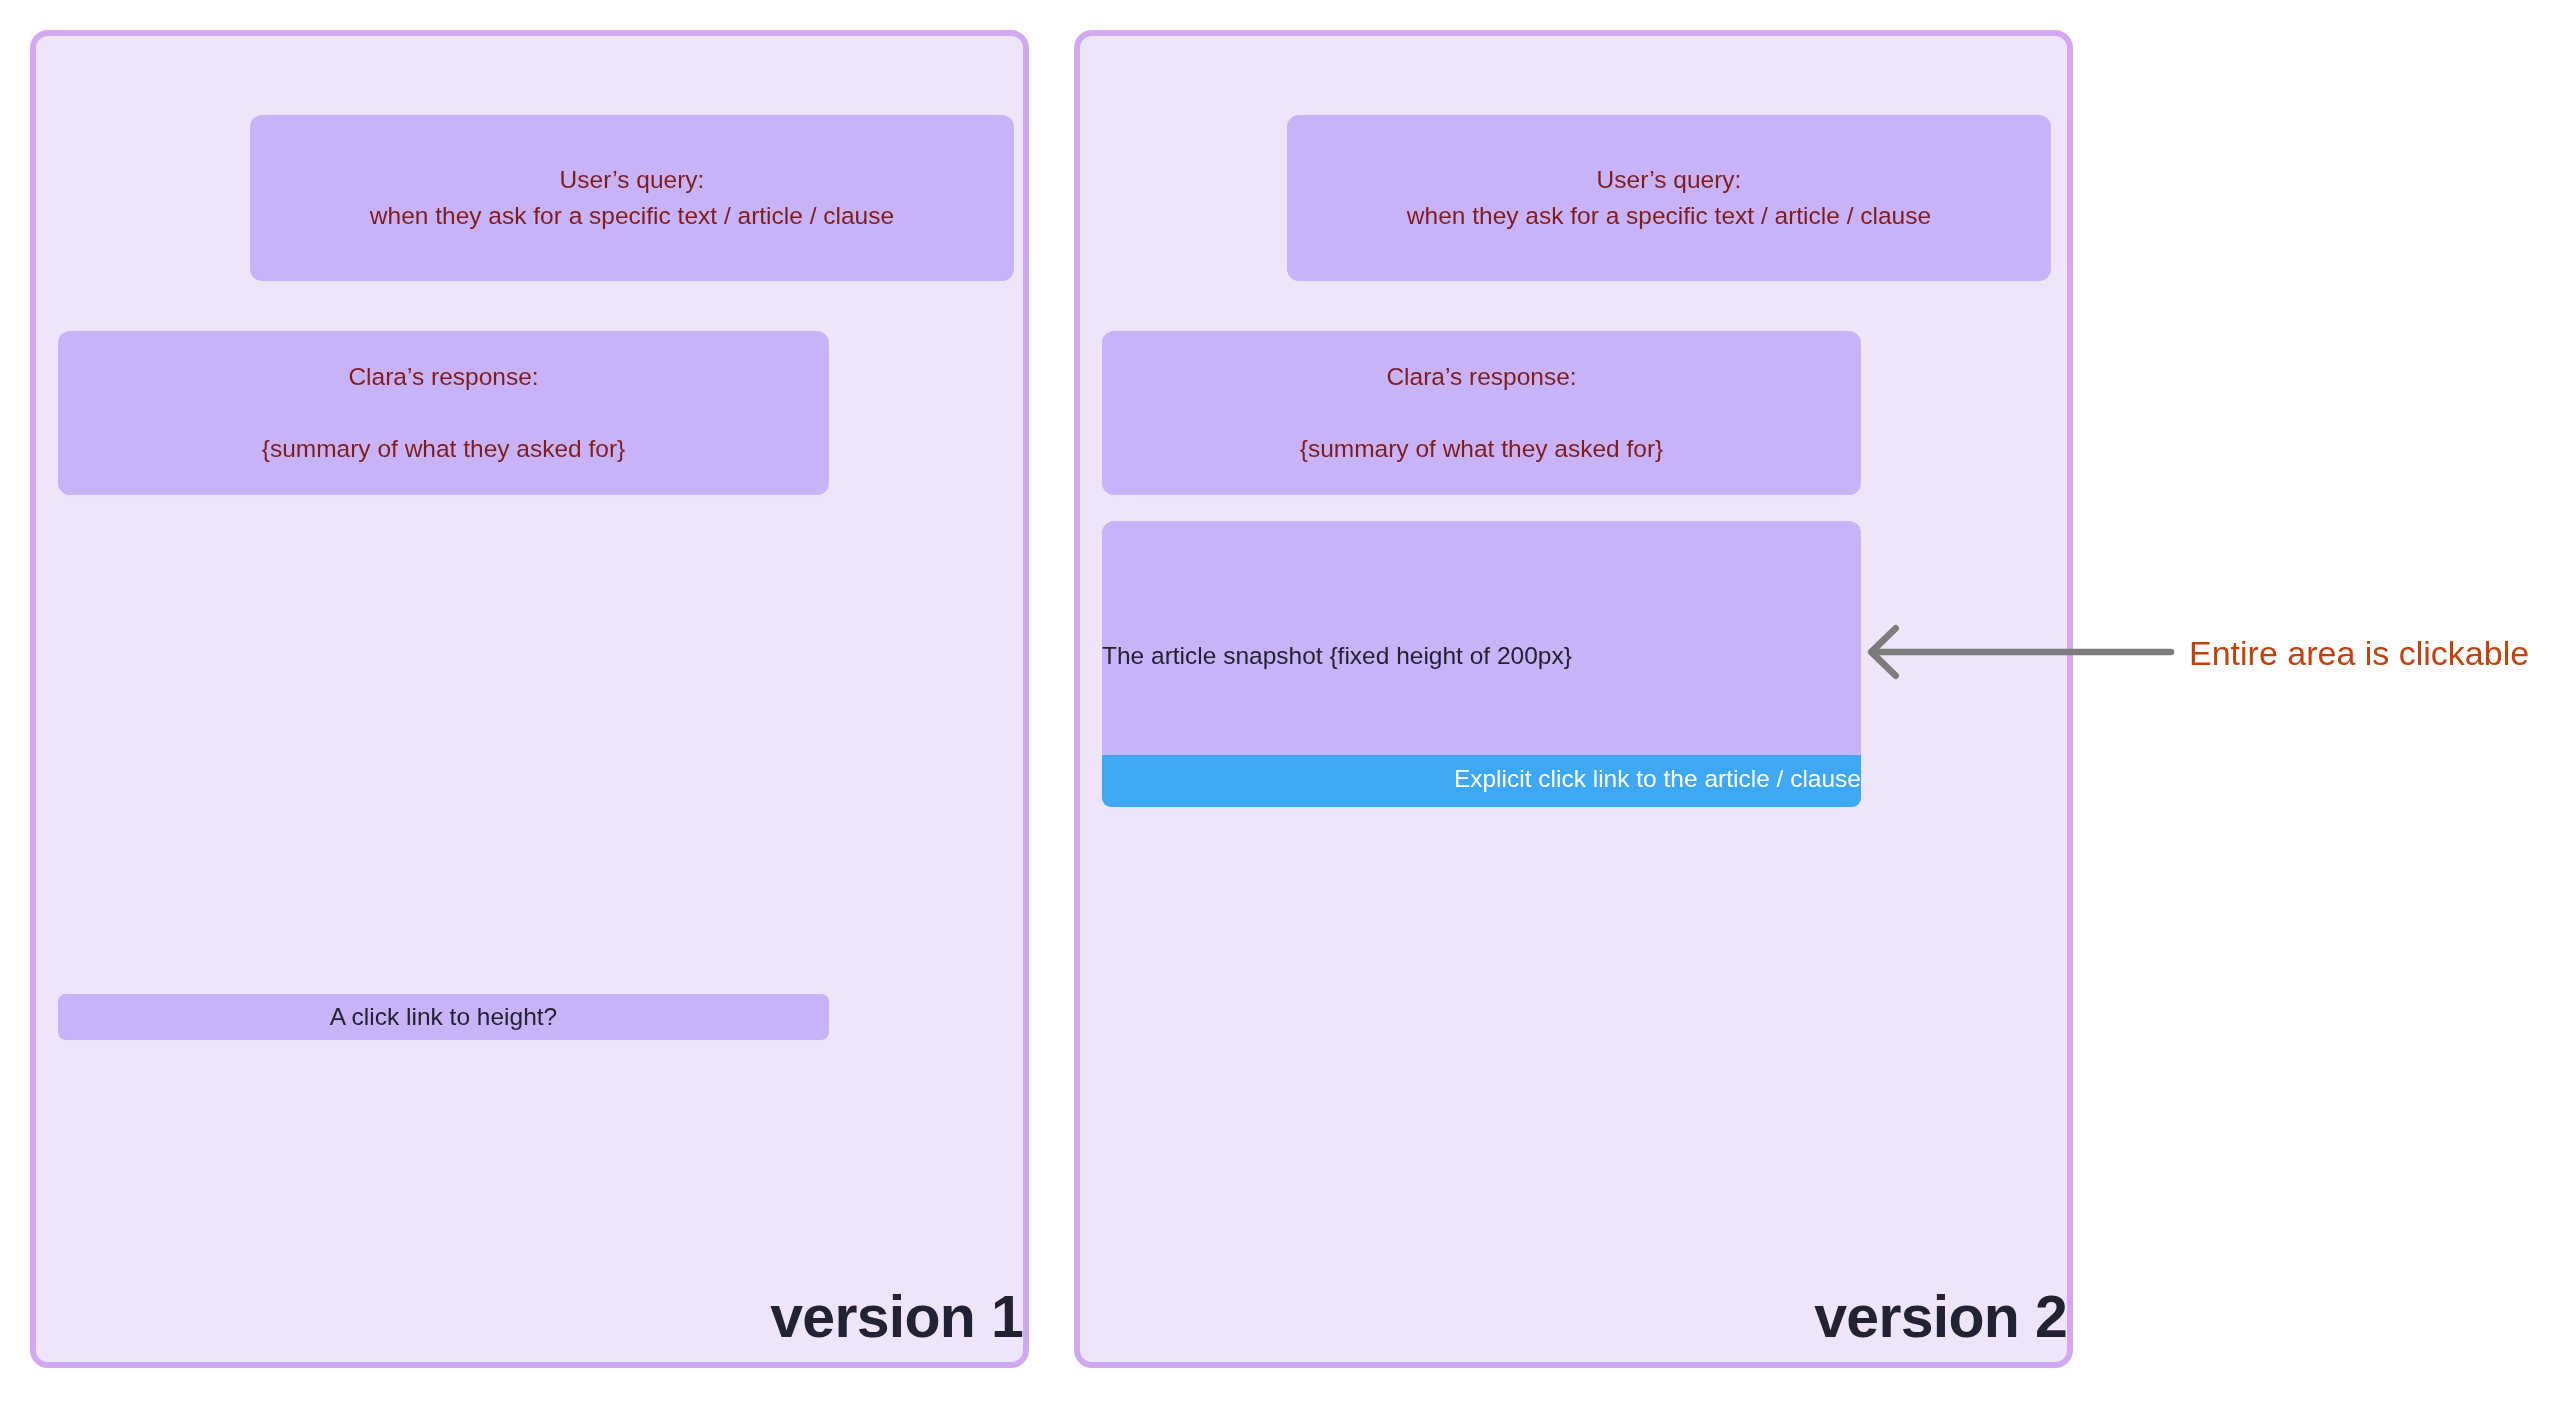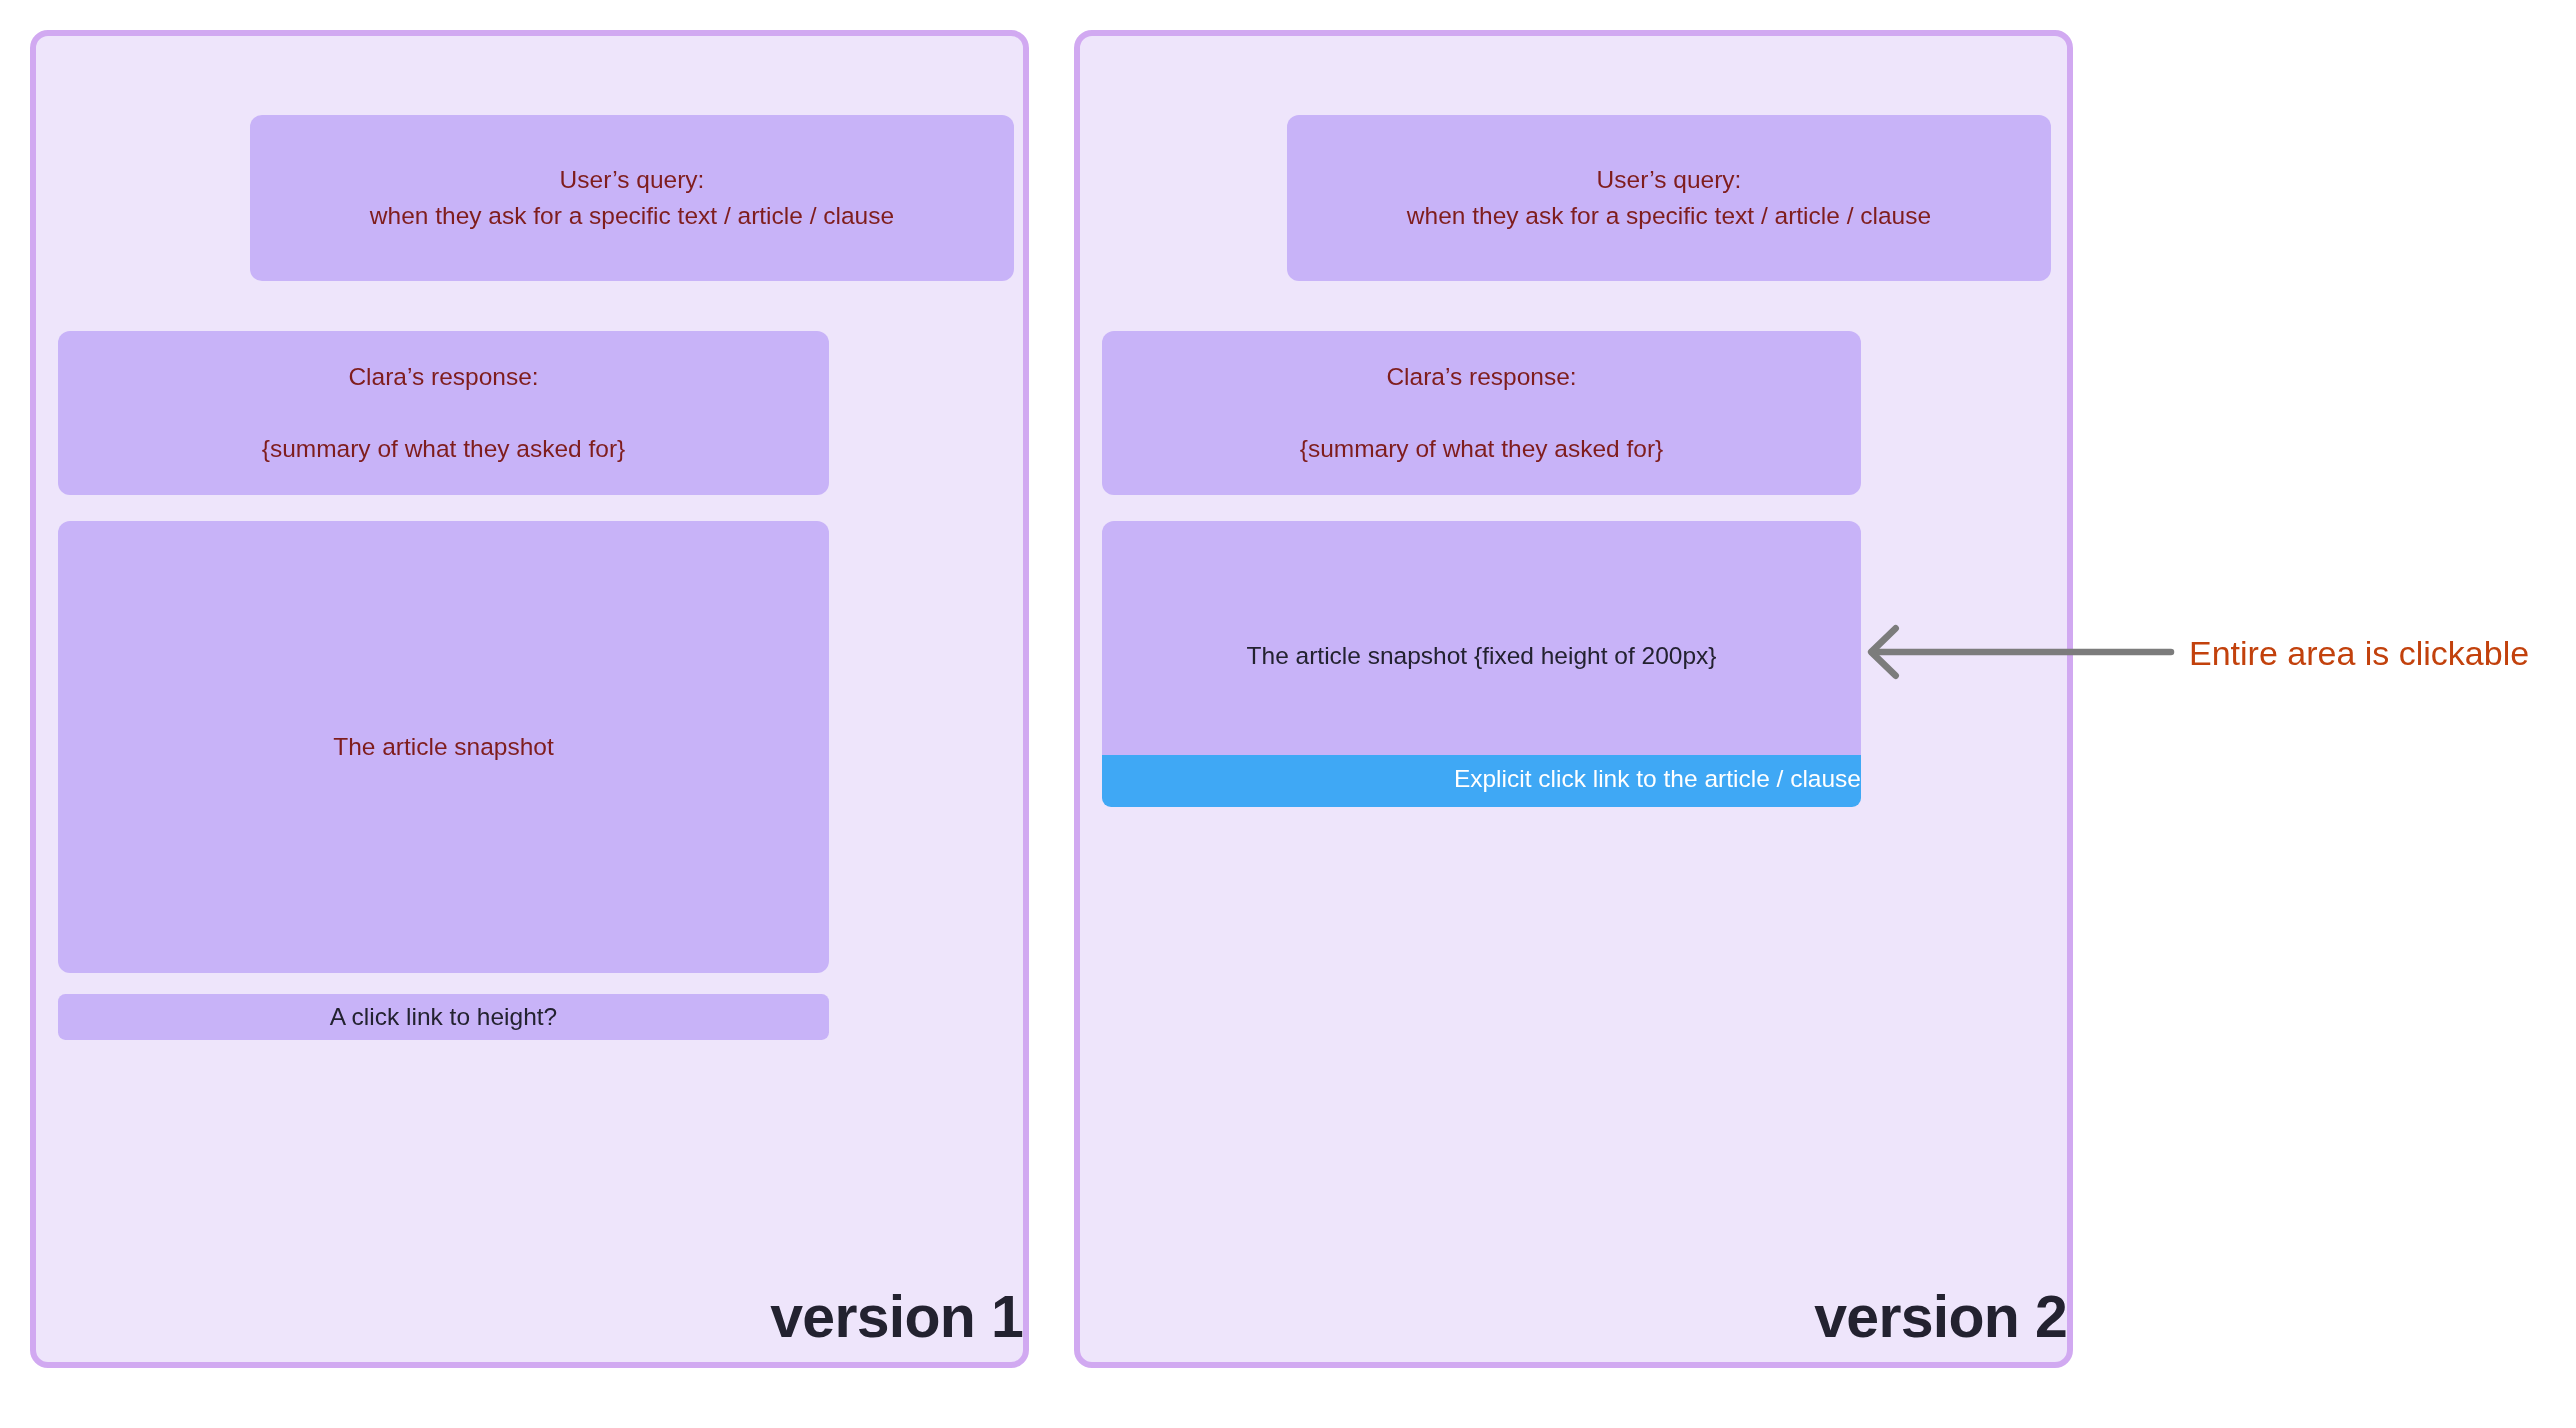--- a/index.html
+++ b/index.html
@@ -51,21 +51,21 @@
   .snapshot-card{
     position:absolute;left:22px;top:485px;width:759px;
     cursor:pointer;
   }
   .snapshot-card .snapshot-area{
     box-sizing:border-box;
     width:759px;height:234px;
     background:#C8B3F8;
     border-radius:12px 12px 0 0;
     color:#232230;font-size:24.5px;line-height:36px;
-    display:flex;align-items:center;justify-content:center;
+    display:flex;align-items:center;justify-content:flex-start;
     text-align:center;
     padding-top:35px;
   }
   .snapshot-card .explicit-link{
     width:759px;height:52px;
     background:#3FA8F5;
     border-radius:0 0 9px 9px;
     color:#ffffff;font-size:24.5px;line-height:47px;
     text-align:right;
     cursor:pointer;
@@ -97,23 +97,20 @@
     <div class="bubble user-query">
       <div>User’s query:</div>
       <div>when they ask for a specific text / article / clause</div>
     </div>
 
     <div class="bubble clara">
       <div>Clara’s response:</div>
       <div>{summary of what they asked for}</div>
     </div>
 
-    <div class="bubble snapshot">
-      <div>The article snapshot</div>
-    </div>
 
     <div class="link-bar">A click link to height?</div>
 
     <div class="version-label">version 1</div>
   </div>
 
   <div class="panel v2">
 
     <div class="bubble user-query">
       <div>User’s query:</div>

